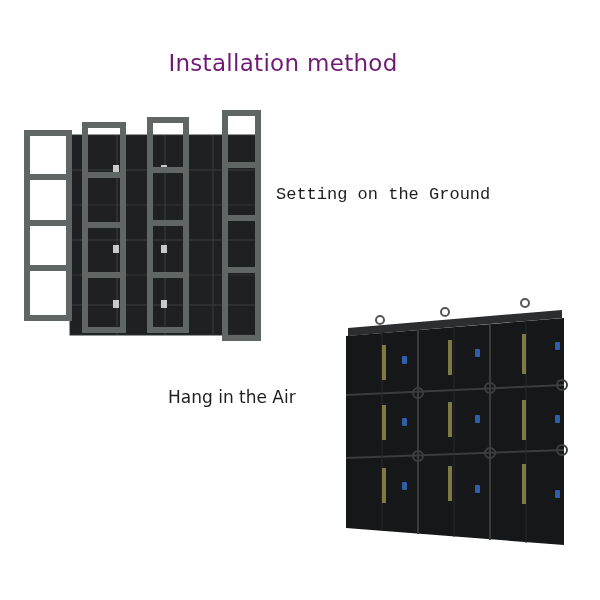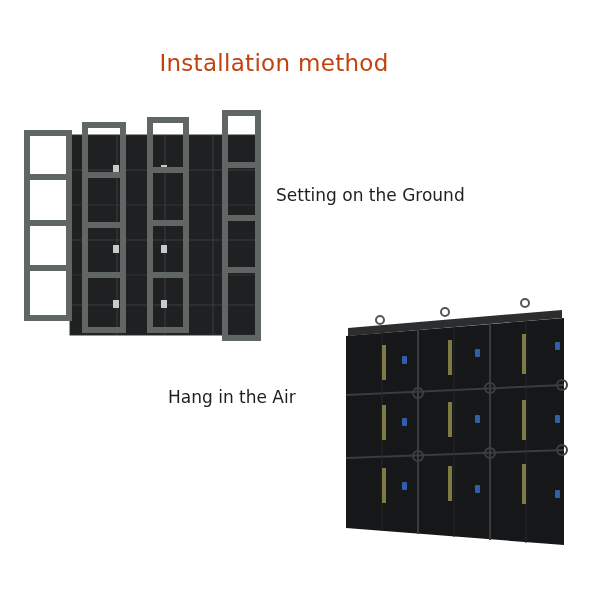--- a/index.html
+++ b/index.html
@@ -1,19 +1,19 @@
 <!DOCTYPE html>
 <html><head>
 <meta charset="utf-8">
 <style>
   html, body { margin: 0; padding: 0; background: #ffffff; }
   body { width: 600px; height: 600px; position: relative; overflow: hidden; font-family: "DejaVu Sans", sans-serif; }
-  .title { position: absolute; left: 0; top: 50px; width: 548px; text-align: center; font-size: 23px; color: #c2410c; letter-spacing: 0.3px; }
+  .title { position: absolute; left: 0; top: 50px; width: 548px; text-align: center; font-size: 23px; color: #701a75; letter-spacing: 0.3px; padding-left: 9px; }
   .label { position: absolute; font-size: 17px; color: #1e1e1e; }
-  .label-ground { left: 276px; top: 185px; }
+  .label-ground { left: 276px; top: 185px; font-family: Liberation Mono, monospace; }
   .label-air { left: 168px; top: 387px; }
   .img { position: absolute; }
   .img-ground { left: 15px; top: 105px; width: 260px; height: 240px; }
   .img-air { left: 340px; top: 290px; width: 240px; height: 255px; }
 </style>
 </head>
 <body>
 
 <div class="title">Installation method</div>
 

